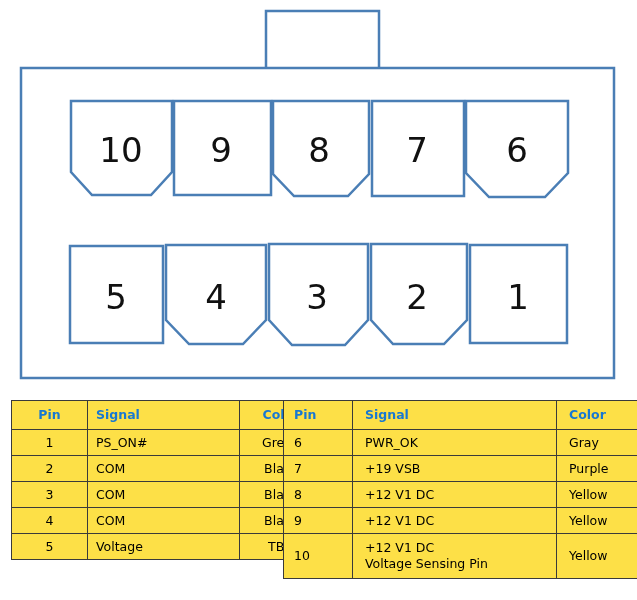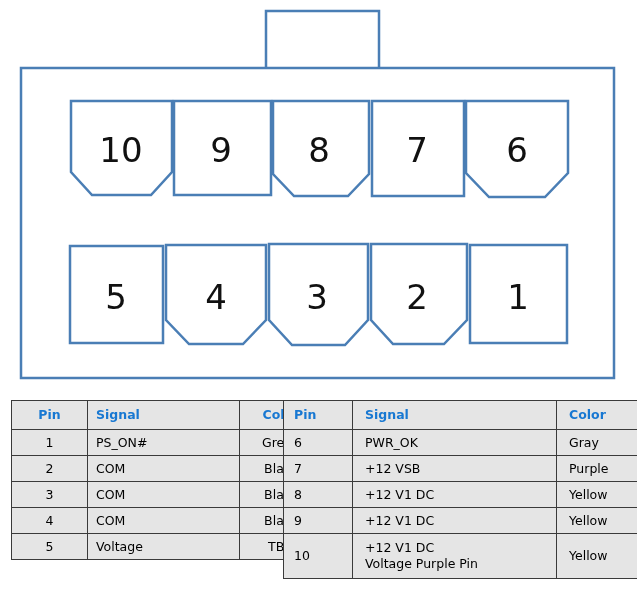--- a/index.html
+++ b/index.html
@@ -47,21 +47,21 @@
     border-collapse: collapse;
     font-size: 12.5px;
     table-layout: fixed;
   }
   table.pin-table td,
   table.pin-table th {
     border: 1px solid #3a3a3a;
     padding: 0 8px;
     font-weight: normal;
     vertical-align: middle;
-    background: #e5e5e5;
+    background: #fde047;
     line-height: 1.25;
   }
   table.pin-table thead th {
     color: #1878d2;
     font-weight: bold;
     font-size: 12.5px;
     text-align: center;
     height: 28px;
   }
   table.pin-table tbody td {
@@ -182,38 +182,38 @@
       </tr>
     </thead>
     <tbody>
       <tr>
         <td class="col-pin">6</td>
         <td class="col-signal">PWR_OK</td>
         <td class="col-color">Gray</td>
       </tr>
       <tr>
         <td class="col-pin">7</td>
-        <td class="col-signal">+12 VSB</td>
+        <td class="col-signal">+19 VSB</td>
         <td class="col-color">Purple</td>
       </tr>
       <tr>
         <td class="col-pin">8</td>
         <td class="col-signal">+12 V1 DC</td>
         <td class="col-color">Yellow</td>
       </tr>
       <tr>
         <td class="col-pin">9</td>
         <td class="col-signal">+12 V1 DC</td>
         <td class="col-color">Yellow</td>
       </tr>
       <tr>
         <td class="col-pin two-line-cell">10</td>
         <td class="col-signal two-line-cell">
           <span>+12 V1 DC</span>
-          <span class="line2">Voltage Purple Pin</span>
+          <span class="line2">Voltage Sensing Pin</span>
         </td>
         <td class="col-color two-line-cell">
           <span>Yellow</span>
         </td>
       </tr>
     </tbody>
   </table>
 </div>
 
 </body></html>

